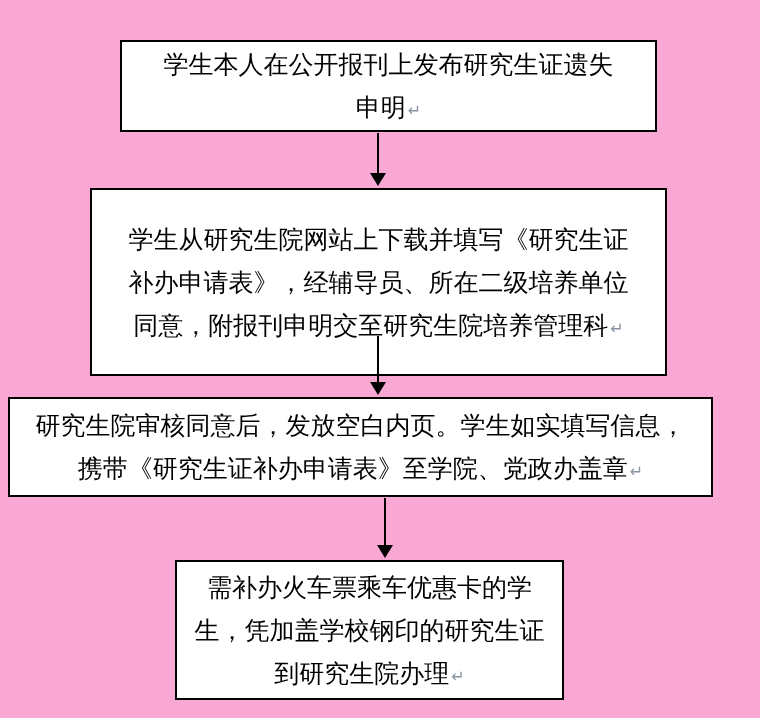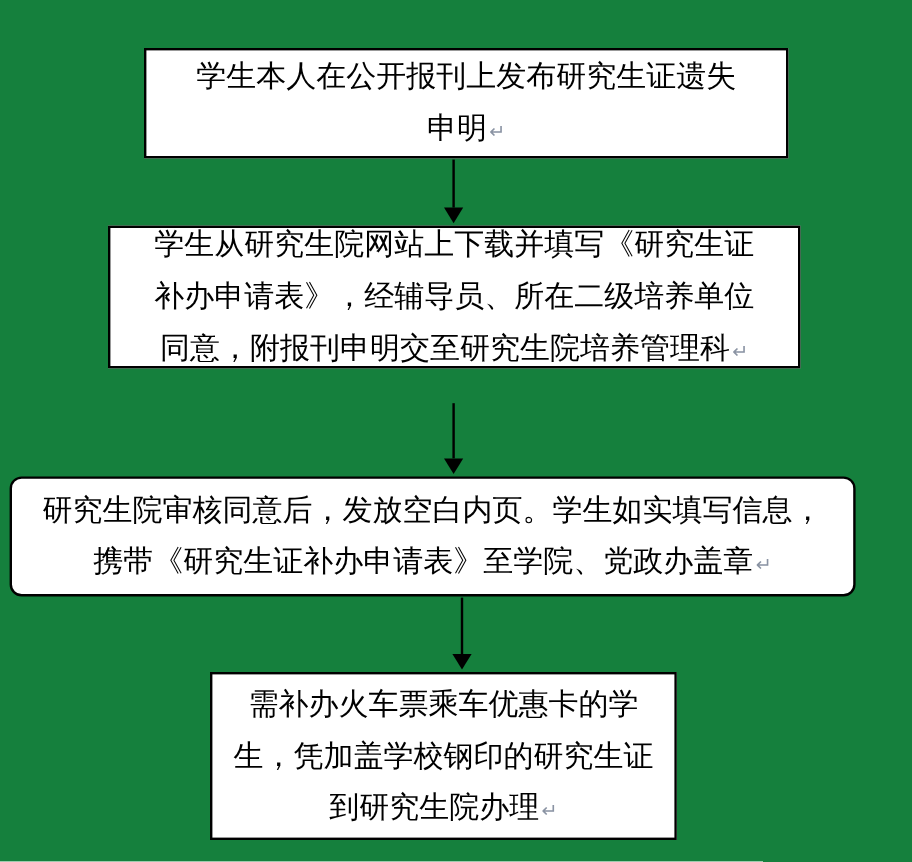--- a/index.html
+++ b/index.html
@@ -4,21 +4,21 @@
 <style>
   html, body {
     margin: 0;
     padding: 0;
     background: #ffffff;
   }
   .canvas {
     position: relative;
     width: 760px;
     height: 718px;
-    background: #15803d;
+    background: #f9a8d4;
     color: #000000;
     font-family: "Liberation Sans", "DejaVu Sans", sans-serif;
     overflow: hidden;
   }
   .flow-box {
     position: absolute;
     box-sizing: border-box;
     border: 2px solid #000000;
     background: #ffffff;
     display: flex;
@@ -31,22 +31,22 @@
   .box-text {
     white-space: pre-line;
   }
   .mark {
     font-size: 16px;
     color: #8a93a3;
     margin-left: 2px;
     vertical-align: baseline;
   }
   .box1 { left: 120px; top: 40px;  width: 537px; height: 92px;  padding: 0 20px; }
-  .box2 { left: 90px;  top: 188px; width: 577px; height: 119px; padding: 0 14px; }
-  .box3 { left: 8px;   top: 397px; width: 705px; height: 100px; padding: 0 12px; border-radius: 10px;  }
+  .box2 { left: 90px;  top: 188px; width: 577px; height: 188px; padding: 0 14px; }
+  .box3 { left: 8px;   top: 397px; width: 705px; height: 100px; padding: 0 12px;  }
   .box4 { left: 175px; top: 560px; width: 389px; height: 140px; padding: 0 8px;  }
   .arrow {
     position: absolute;
     width: 16px;
     display: flex;
     flex-direction: column;
     align-items: center;
   }
   .arrow-shaft {
     width: 2px;

